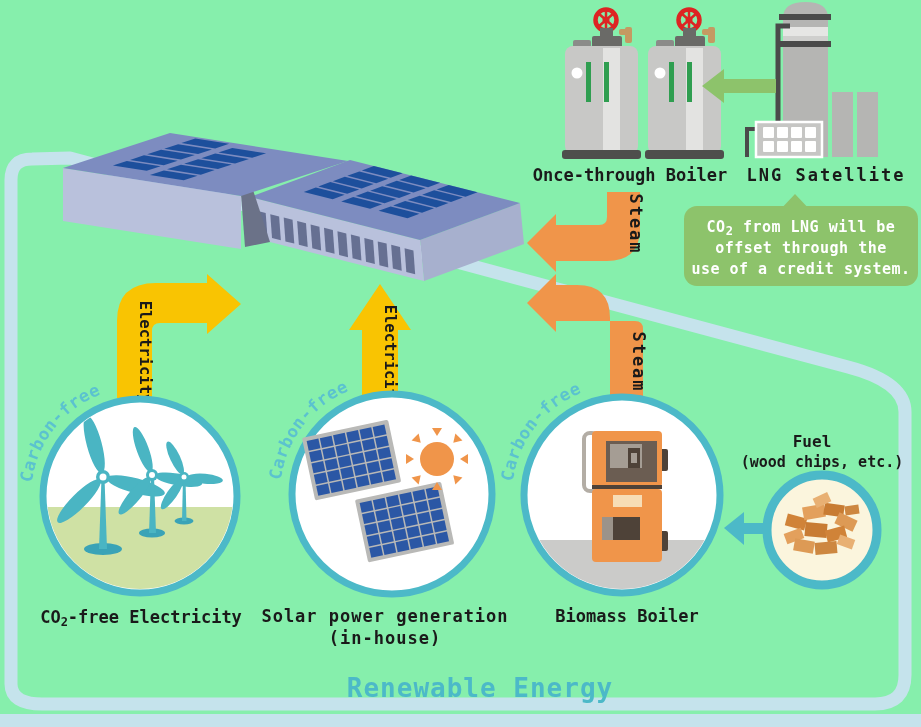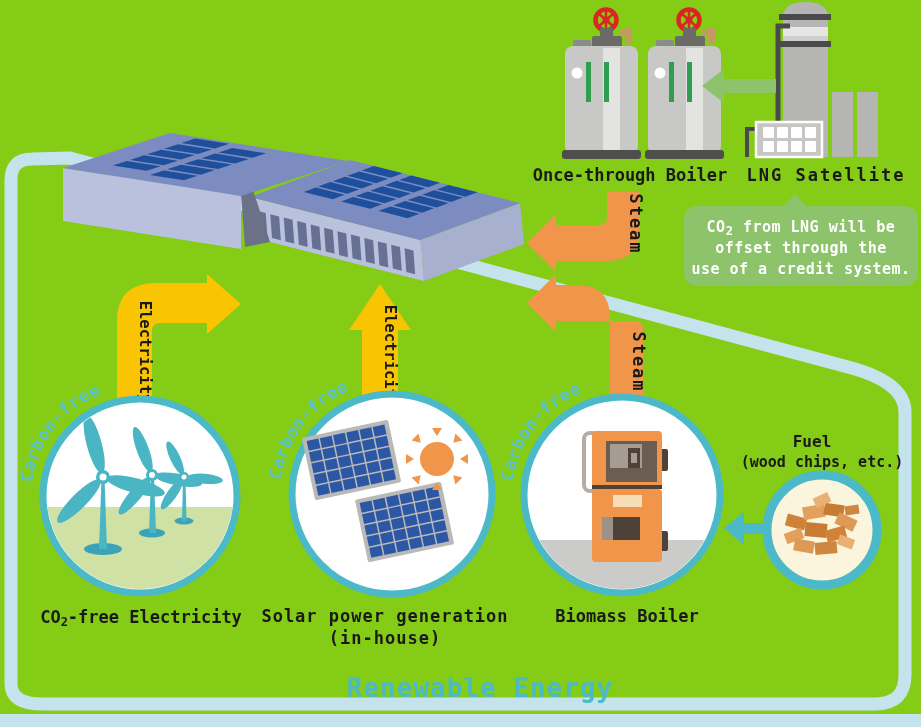--- a/index.html
+++ b/index.html
@@ -1,16 +1,16 @@
 <!DOCTYPE html>
 <html style="--teal: #4cb9c8; --carbon: #5bc2cf; --frame: #c5e3ec; --yellow: #f9c402; --orange: #f0954a; --green: #8dc36b; --roof: #7d8cc0; --panel: #1d4f9c; --face: #b9c1dc; --graybody: #c8c8c6; --text: #1a1a1a;"><head>
 <meta charset="utf-8">
 <style>
   html,body{margin:0;padding:0;background:#fff;}
-  .stage{position:relative;width:921px;height:727px;background:#84cc16;overflow:hidden;
+  .stage{position:relative;width:921px;height:727px;background:#86efac;overflow:hidden;
          font-family:"DejaVu Sans Mono",monospace;}
   svg{display:block;}
   text{font-family:"DejaVu Sans Mono",monospace;font-weight:bold;fill:var(--text,#1a1a1a);}
   .lbl{font-size:17px;}
   .sp1{letter-spacing:1px;}
   .sp2{letter-spacing:2px;}
   .ttl{font-size:26px;fill:var(--teal,#4cb9c8);letter-spacing:1px;}
   .curve{font-size:17px;fill:var(--carbon,#5bc2cf);letter-spacing:.5px;}
   .flow{font-size:15.5px;}
   .steam{font-size:17px;letter-spacing:2px;}

